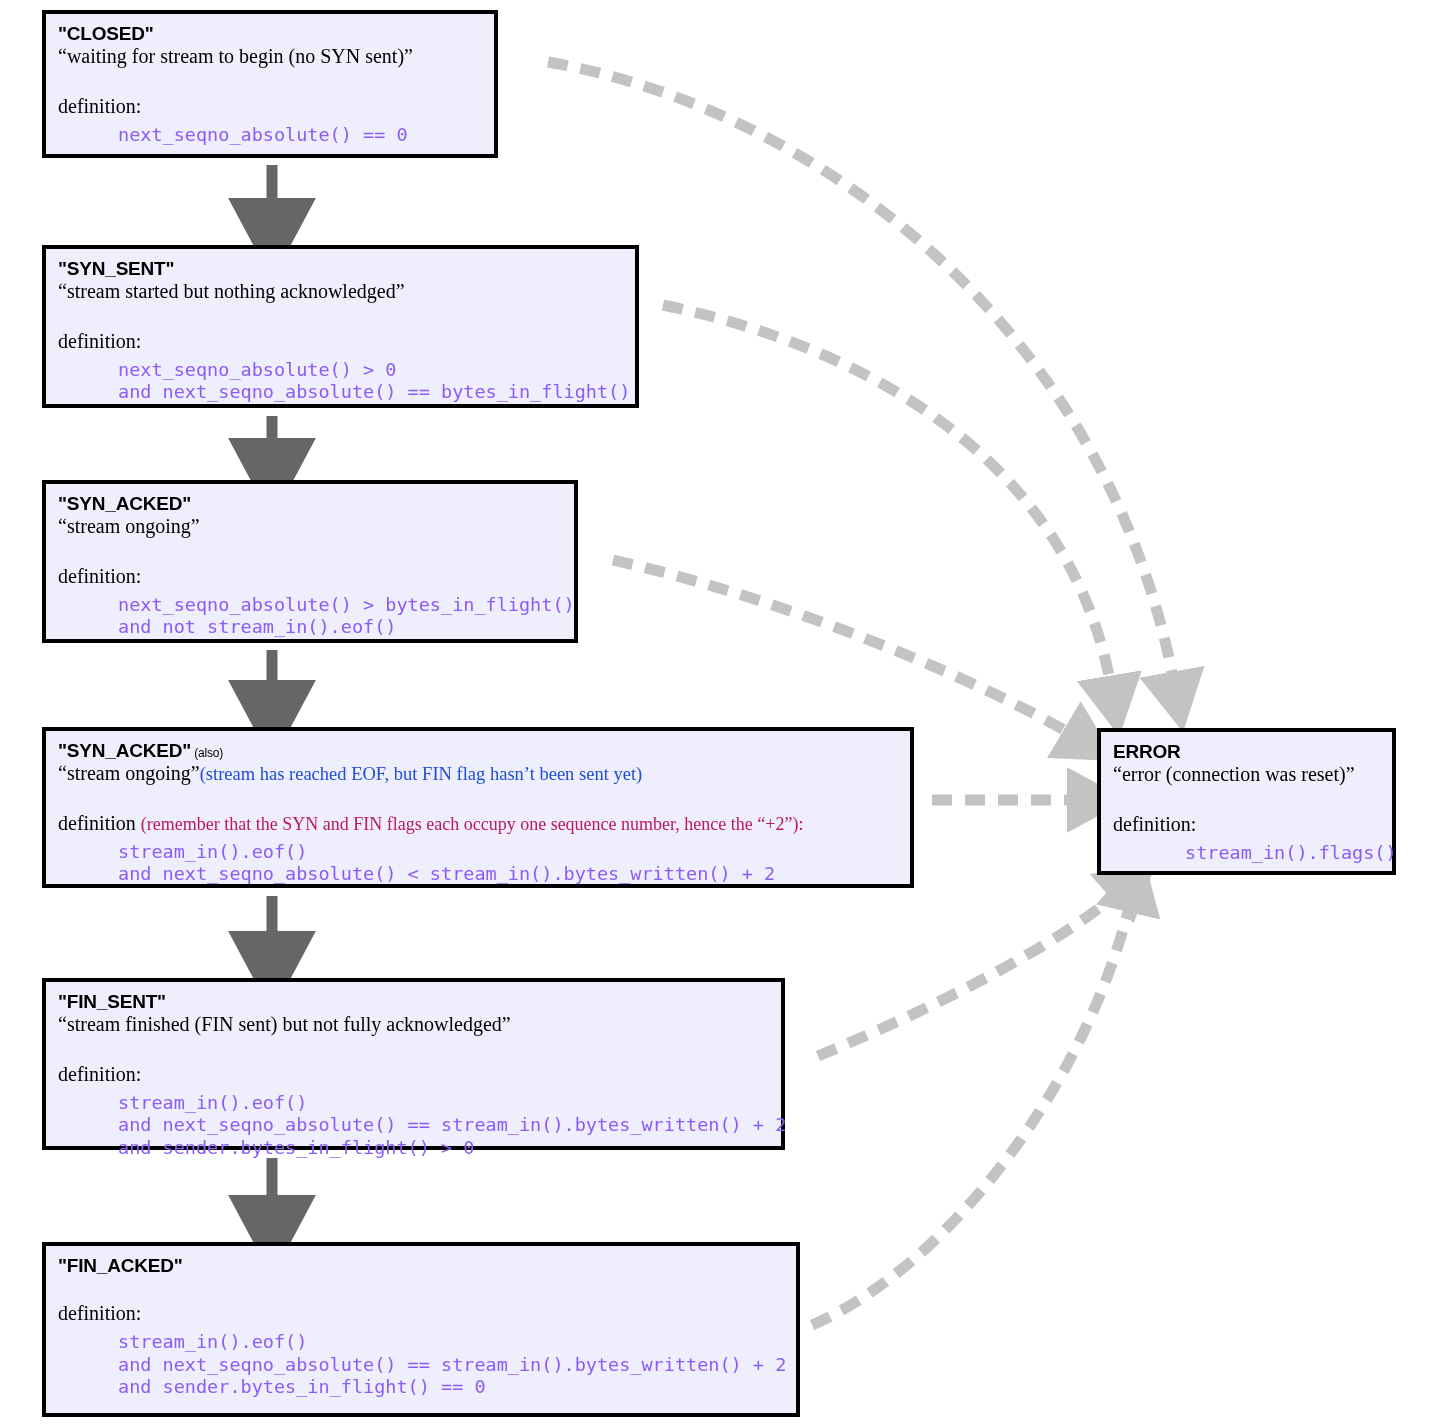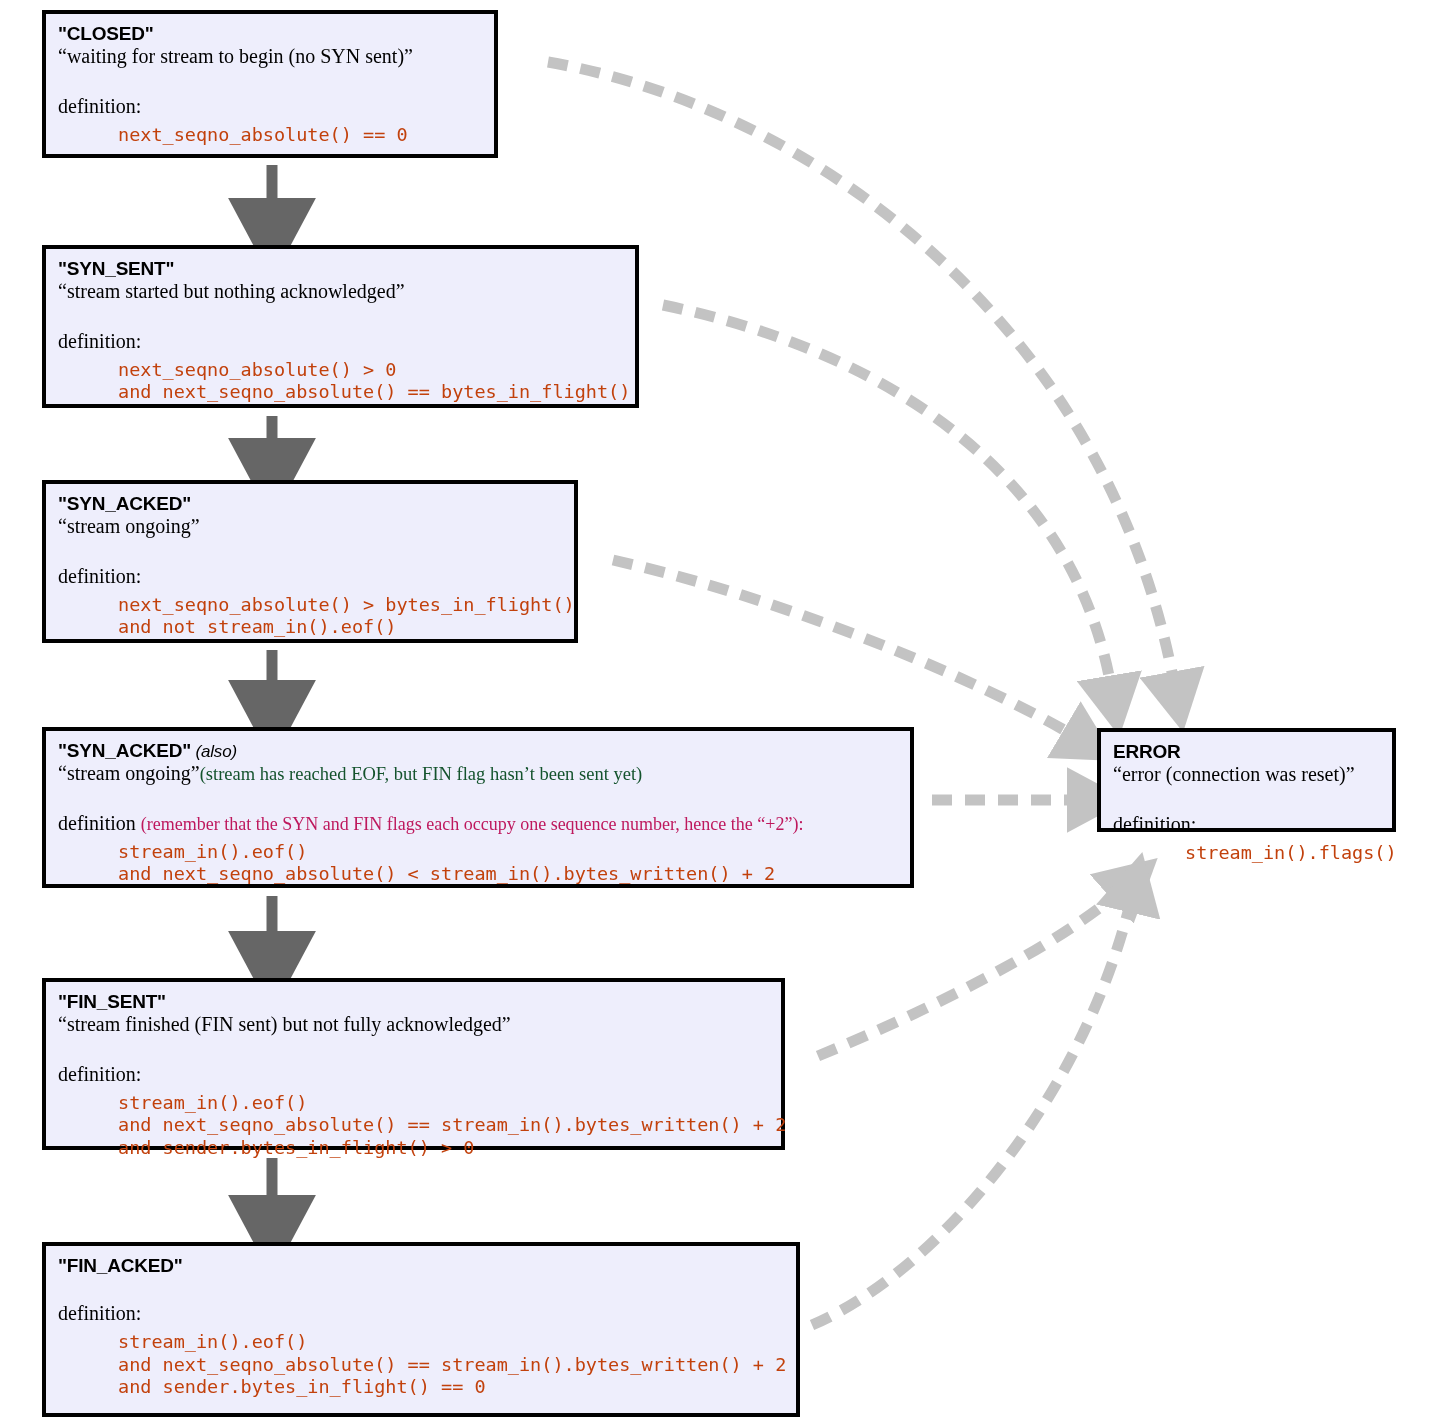--- a/index.html
+++ b/index.html
@@ -9,34 +9,34 @@
 
   svg.arrows{position:absolute;left:0;top:0;width:1446px;height:1424px;
              pointer-events:none;}
 
   .state-box{position:absolute;background:#eeeefc;border:4px solid #000000;
              box-sizing:border-box;padding:9px 12px 10px 12px;}
 
   .title-line{font-family:"Liberation Sans",sans-serif;font-weight:bold;
               font-size:19px;color:#000;letter-spacing:-0.2px;line-height:1.12;
               white-space:nowrap;}
-  .title-line .also{font-weight:normal;font-size:17px;font-style:italic;}
+  .title-line .also{font-weight:normal;font-size:12px;}
 
   .desc-line{font-family:"Liberation Serif",serif;
              font-size:20px;color:#000;line-height:1.15;margin-top:1px;
              white-space:nowrap;}
-  .desc-line .annot{color:#14532d;font-size:18.5px;}
+  .desc-line .annot{color:#1d4ed8;font-size:18.5px;}
 
   .def-label{font-family:"Liberation Serif",serif;
              font-size:20px;color:#000;margin-top:26px;line-height:1.15;
              white-space:nowrap;}
   .def-label .annot{color:#be185d;font-size:18px;}
 
   .code{font-family:"DejaVu Sans Mono","Liberation Mono",monospace;
-        font-size:18.5px;color:#c2410c;line-height:1.22;white-space:pre;
+        font-size:18.5px;color:#8b5cf6;line-height:1.22;white-space:pre;
         margin-top:6px;}
   .code.indent5{padding-left:60px;}
   .code.indent6{padding-left:72px;}
 </style>
 </head>
 <body>
 
 <div id="canvas">
 
   <svg class="arrows" viewBox="0 0 1446 1424">
@@ -108,20 +108,20 @@
   </div>
 
   <div class="state-box" id="box-fin-acked" style="left:42px;top:1242px;width:758px;height:175px;">
     <div class="title-line"><span>"FIN_ACKED"</span><span class="also"></span></div>
     <div class="def-label"><span>definition:</span><span class="annot"></span></div>
     <div class="code indent5">stream_in().eof()
 and next_seqno_absolute() == stream_in().bytes_written() + 2
 and sender.bytes_in_flight() == 0</div>
   </div>
 
-  <div class="state-box" id="box-error" style="left:1097px;top:728px;width:299px;height:104px;">
+  <div class="state-box" id="box-error" style="left:1097px;top:728px;width:299px;height:147px;">
     <div class="title-line"><span>ERROR</span><span class="also"></span></div>
     <div class="desc-line"><span>“error (connection was reset)”</span><span class="annot"></span></div>
     <div class="def-label"><span>definition:</span><span class="annot"></span></div>
     <div class="code indent6">stream_in().flags()</div>
   </div>
 
 </div>
 
 </body></html>

